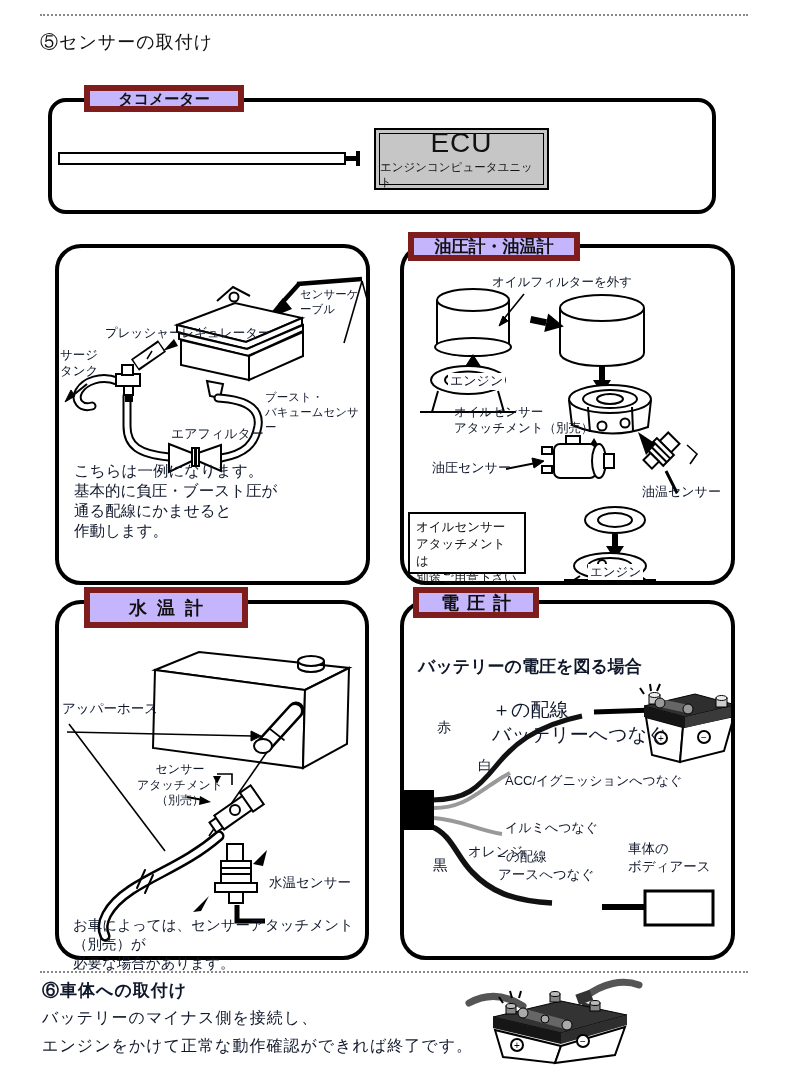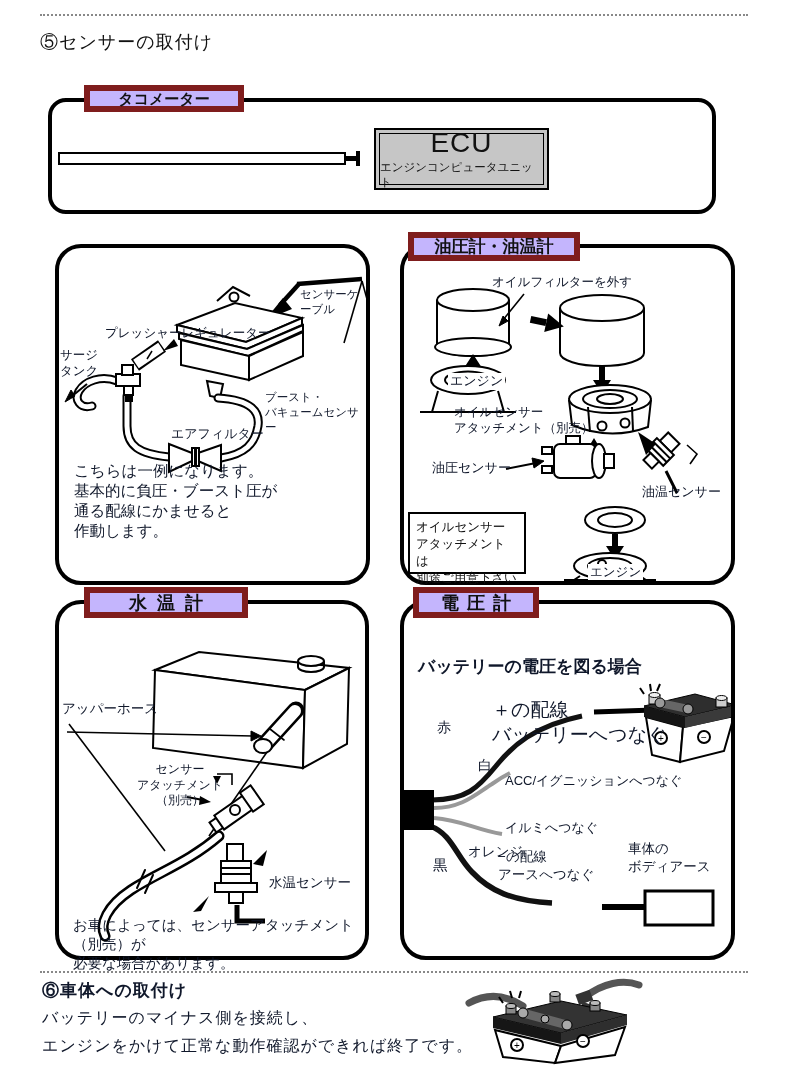--- a/index.html
+++ b/index.html
@@ -291,21 +291,21 @@
       <path d="M178,301 L178,317 L206,317" stroke="#000" stroke-width="5" fill="none"></path>
     </svg>
     <div class="lab" style="left:3px; top:96px; font-size:13.5px;">アッパーホース</div>
     <div class="lab" style="left:78px; top:158px; font-size:12px; text-align:center;">センサー
 アタッチメント
 （別売）</div>
     <div class="lab" style="left:210px; top:270px; font-size:13.5px;">水温センサー</div>
     <div class="lab" style="left:14px; top:312px; font-size:14.5px;">お車によっては、センサーアタッチメント（別売）が
 必要な場合があります。</div>
   </div>
-  <div class="plabel" style="left:84px; top:587px; width:164px; height:31px; font-size:18px; letter-spacing:10px; padding-left:10px;">水温計</div>
+  <div class="plabel" style="left:84px; top:587px; width:164px; height:41px; font-size:18px; letter-spacing:10px; padding-left:10px;">水温計</div>
 
   <div class="panel" style="left:400px; top:600px; width:335px; height:360px;">
     <svg class="art" width="327" height="352" viewBox="0 0 327 352">
 
       <g fill="none">
         <path d="M28,196 C62,196 74,184 92,162 C108,142 130,122 178,112" stroke="#111" stroke-width="5"></path>
         <path d="M30,204 C58,204 72,190 88,180 C95,175 100,172 106,169" stroke="#999" stroke-width="4"></path>
         <path d="M30,214 C58,216 72,226 98,230" stroke="#999" stroke-width="4"></path>
         <path d="M26,222 C48,230 52,252 68,268 C86,287 108,297 148,299" stroke="#111" stroke-width="5.5"></path>
       </g>

